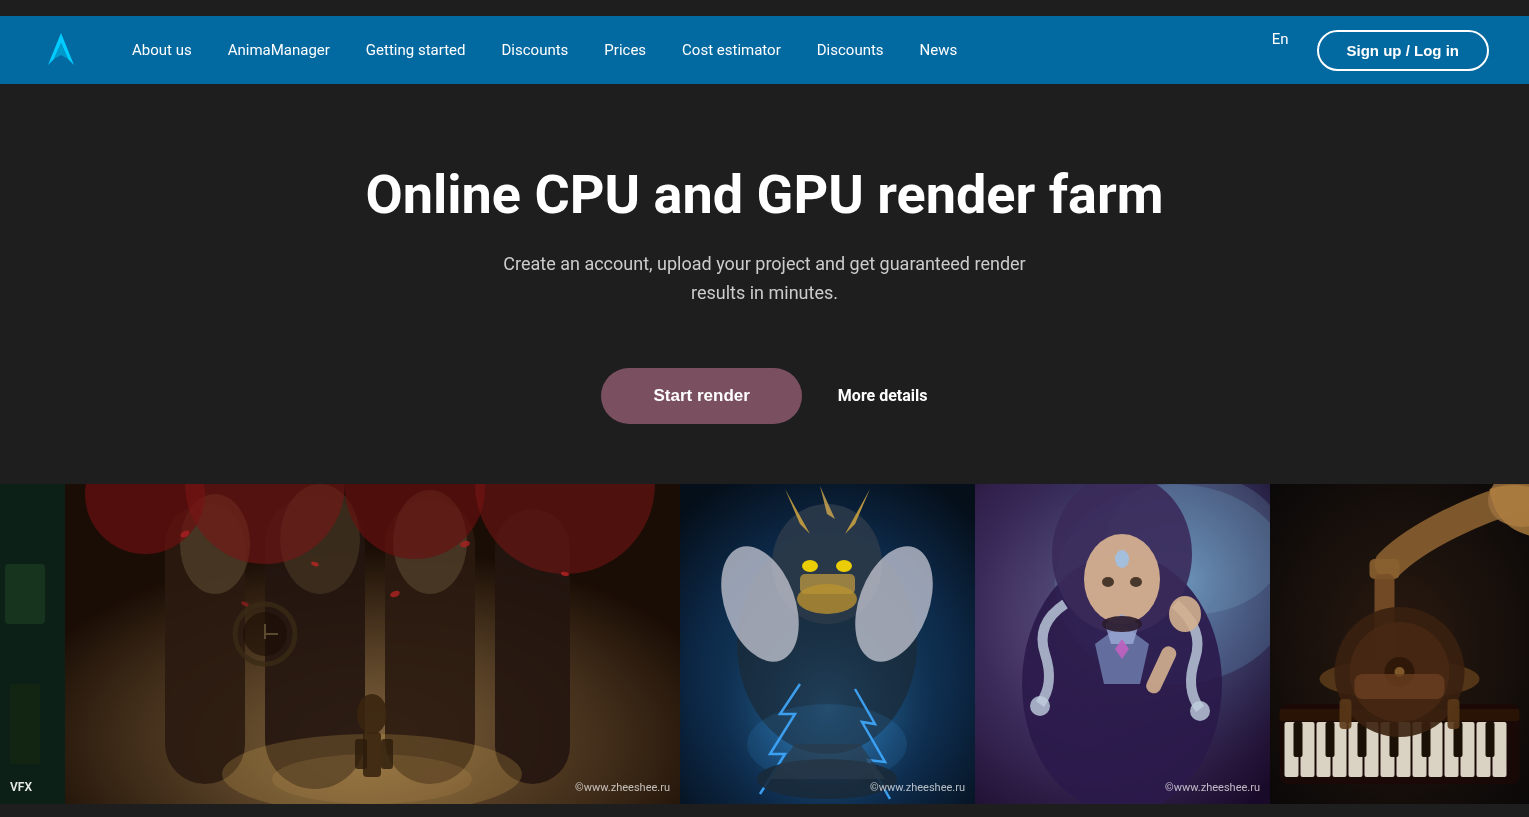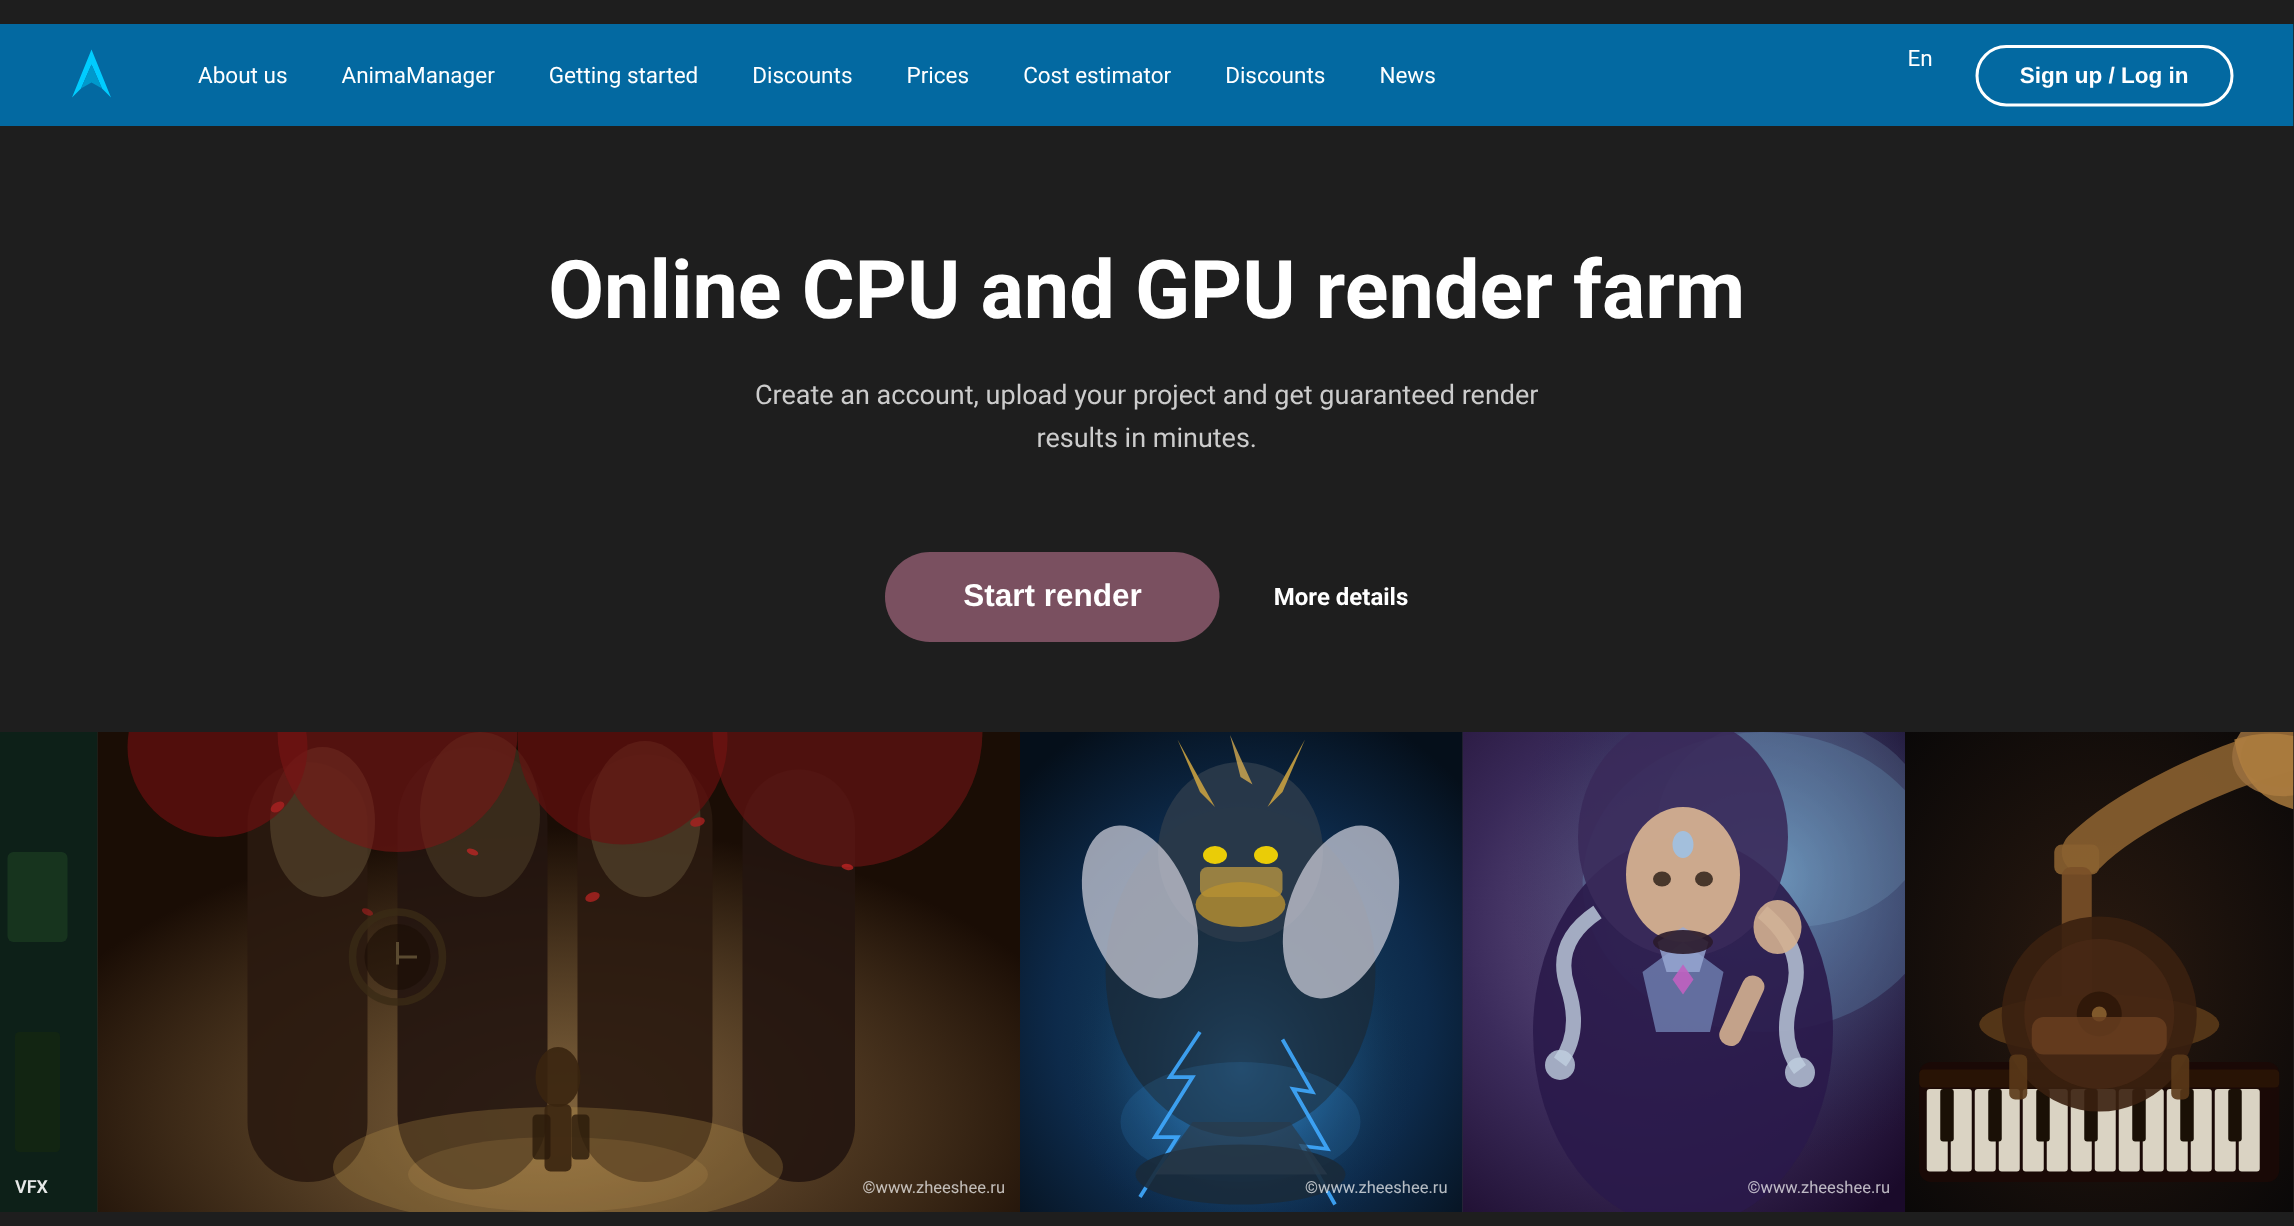--- a/index.html
+++ b/index.html
@@ -111,21 +111,21 @@
       align-items: center;
       gap: 36px;
     }
 
     .start-render-btn {
       background: #7a5060;
       color: #ffffff;
       border: none;
       padding: 18px 52px;
       border-radius: 40px;
-      font-size: 21px;
+      font-size: 17px;
       font-weight: 600;
       cursor: pointer;
     }
 
     .more-details-link {
       color: #ffffff;
       font-size: 16px;
       font-weight: 700;
       cursor: pointer;
       text-decoration: none;

